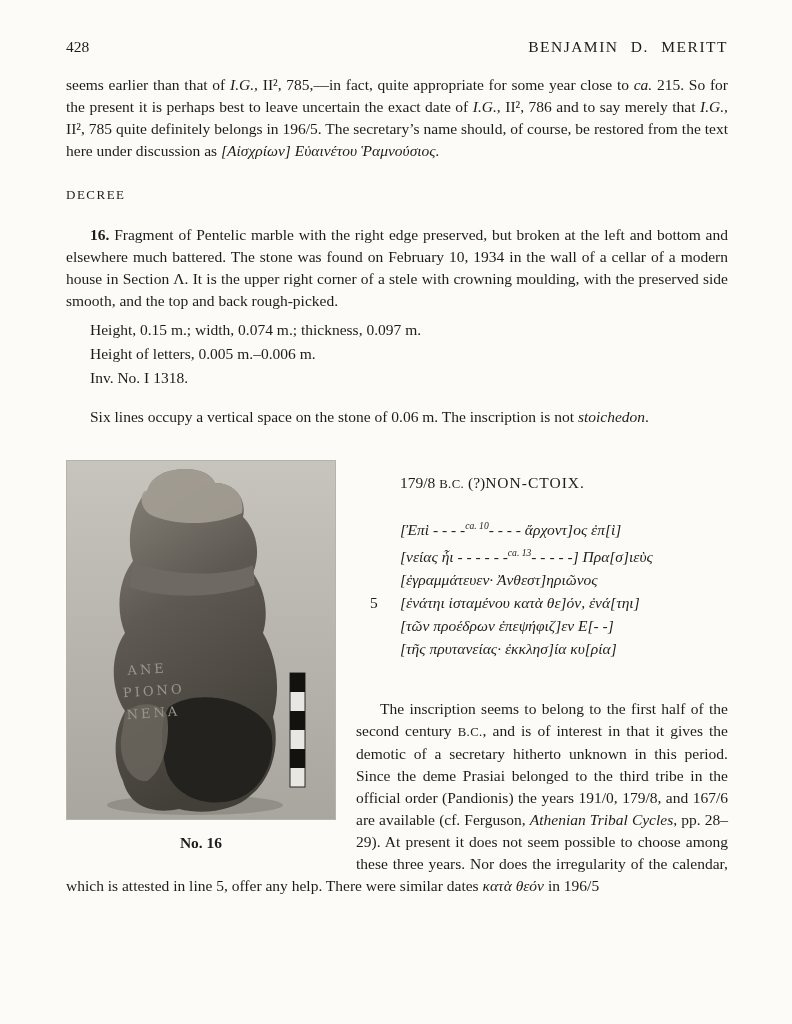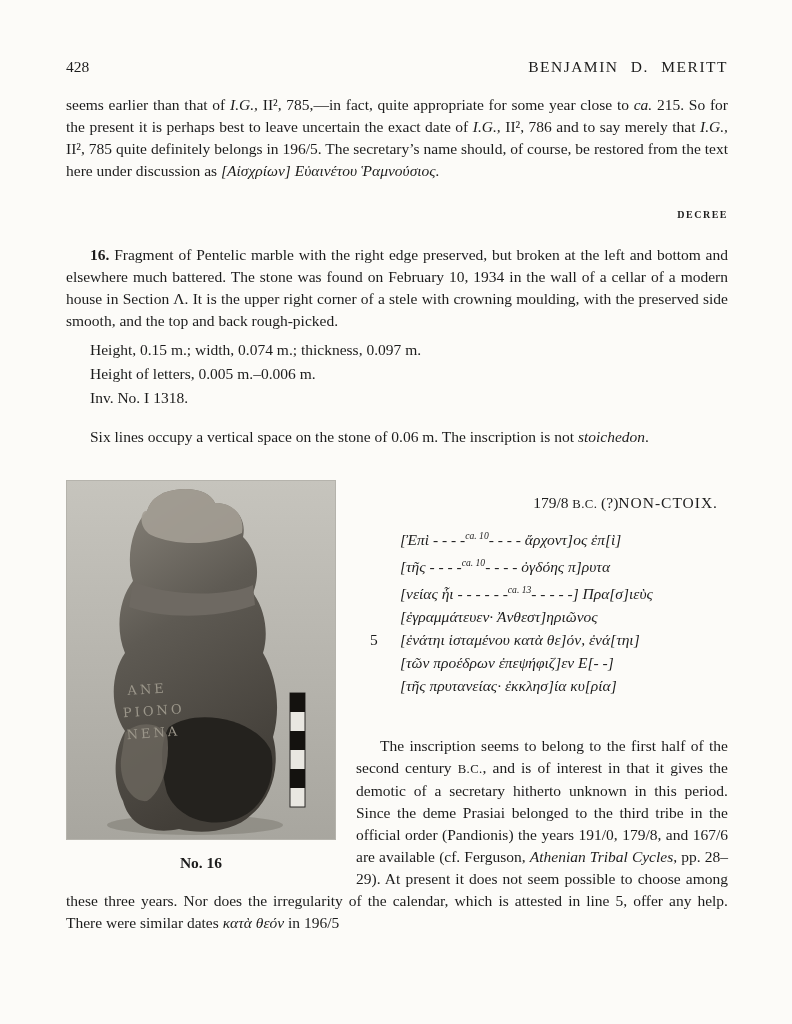--- a/index.html
+++ b/index.html
@@ -3,39 +3,39 @@
 <meta charset="utf-8">
 <style>
   * { margin:0; padding:0; box-sizing:border-box; }
   html,body { background:#fcfbf8; }
   .page {
     width:792px; height:1024px; margin:0 auto; position:relative;
     background:#fcfbf8; color:#1c1c1c; overflow:hidden;
     font-family:"Liberation Serif","DejaVu Serif",serif;
     font-size:15.5px; line-height:22px;
   }
-  .content { padding:56px 64px 0 66px; }
+  .content { padding:36px 64px 0 66px; }
   .running-header { position:relative; height:22px; margin-bottom:16px; }
   .page-number { position:absolute; left:0; top:0; }
   .running-head { position:absolute; left:4px; right:0; text-align:right; letter-spacing:1.5px; word-spacing:7px; }
   p.body-par { text-align:justify; }
   .indent { text-indent:24px; }
   .mb-lg { margin-bottom:22px; }
-  .decree-heading { text-align:right; font-weight:bold; font-size:10px; letter-spacing:1.5px; margin:8px 0 18px 0; }
+  .decree-heading { text-align:left; font-weight:normal; font-size:13px; letter-spacing:1.5px; margin:8px 0 18px 0; }
   .entry-par { margin-bottom:6px; }
   .measurements { margin-bottom:0; }
   .measure-line { padding-left:24px; line-height:24px; }
   .note-par { margin-bottom:12px;margin-top:16px; }
   
   figure.stone-figure { float:left; width:270px; margin:20px 20px 14px 0; }
   .photo { width:270px; height:360px; position:relative; border:1px solid #b5b3ac; }
   figcaption { text-align:center; margin-top:12px;font-weight:bold; }
   
   .inscription { padding-left:334px; padding-top:32px; margin-bottom:38px; }
-  .insc-header { display:flex; justify-content:flex-end; width:318px; margin-bottom:9px; }
+  .insc-header { display:flex; justify-content:flex-start; width:318px; margin-bottom:19px; }
   .insc-layout { letter-spacing:1px; }
   .insc-line { position:relative; line-height:23px; white-space:nowrap; }
   .insc-line .num { position:absolute; left:-30px; font-style:normal; }
   
   .i { font-style:italic; }
   .b { font-weight:bold; }
   .gk { font-style:italic; }
   .sc { font-size:0.82em; letter-spacing:0.4px; }
   .sup { vertical-align:super; font-size:0.62em; font-style:italic; }
   .discussion { text-align:justify; }
@@ -106,24 +106,20 @@
       <div class="insc-header">
         <span><span>179/8 </span><span class="sc">B.C.</span><span> (?)</span></span>
         <span class="insc-layout">NON-CTOIX.</span>
       </div>
       <div class="insc-line">
         <span class="num"></span>
         <span><span class="gk">[Ἐπὶ </span><span>- - - -</span><span class="sup">ca. 10</span><span>- - - - </span><span class="gk">ἄρχοντ]ος ἐπ[ὶ]</span></span>
       </div>
       <div class="insc-line">
         <span class="num"></span>
-        <span><span class="gk">[τῆς </span><span>- - - -</span><span class="sup">ca. 10</span><span>- - - - </span><span class="gk">ὀγδόης π]ρυτα</span></span>
-      </div>
-      <div class="insc-line">
-        <span class="num"></span>
         <span><span class="gk">[νείας ἧι </span><span>- - - - - -</span><span class="sup">ca. 13</span><span>- - - - -</span><span class="gk">] Πρα[σ]ιεὺς</span></span>
       </div>
       <div class="insc-line">
         <span class="num"></span>
         <span><span class="gk">[ἐγραμμάτευεν· Ἀνθεστ]ηριῶνος</span></span>
       </div>
       <div class="insc-line">
         <span class="num">5</span>
         <span><span class="gk">[ἐνάτηι ἱσταμένου κατὰ θε]όν, ἐνά[τηι]</span></span>
       </div>

